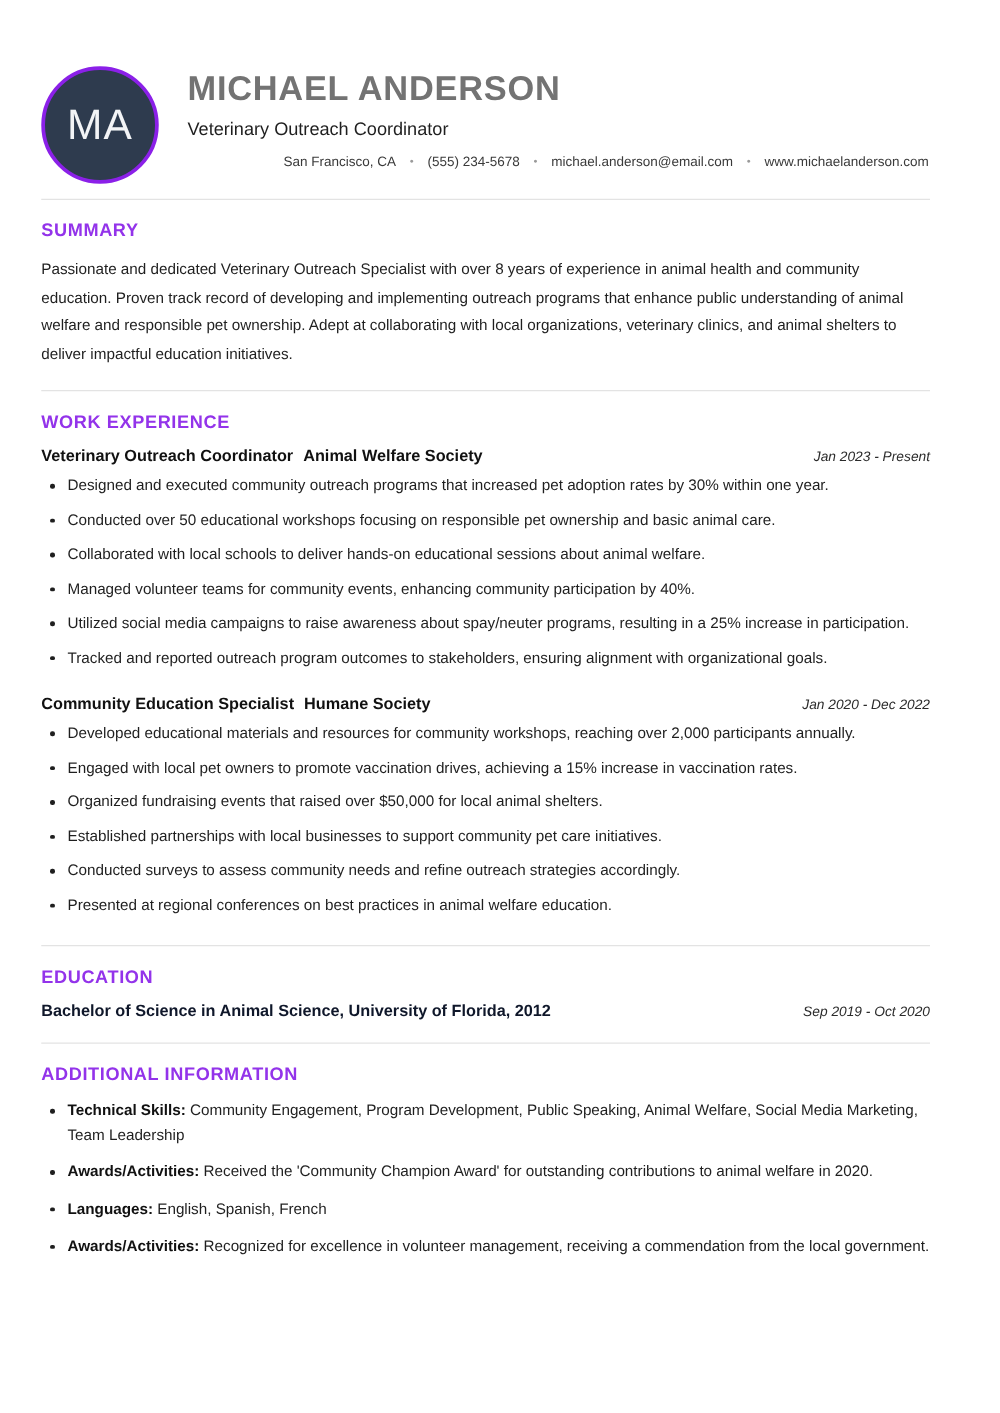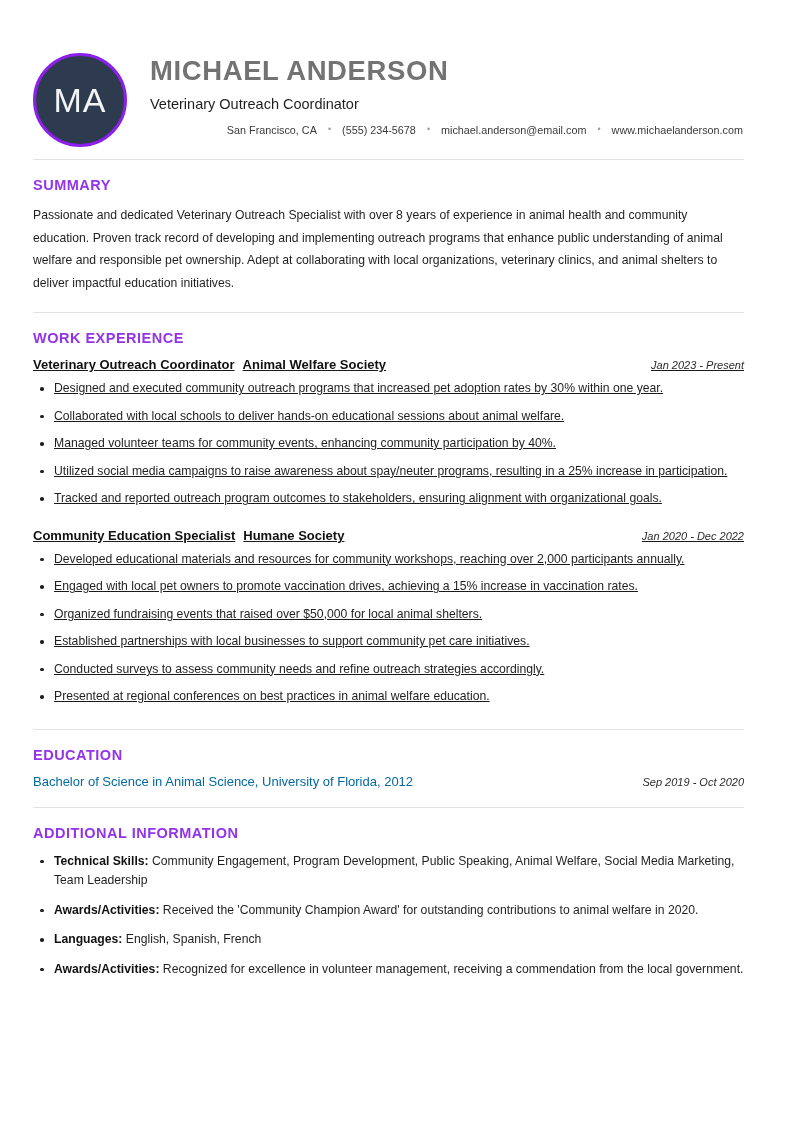--- a/index.html
+++ b/index.html
@@ -104,21 +104,21 @@
 
   .summary-text {
     font-size: 12.2px;
     line-height: 1.85;
     color: #1f1f1f;
     margin: 0;
     text-align: left;
   }
 
   
-  .entry { margin-bottom: 4px; text-decoration: underline; }
+  .entry { margin-bottom: 4px; }
   .entry-head {
     display: flex;
     align-items: baseline;
     justify-content: space-between;
     margin-bottom: 7px;
   }
   .entry-left {
     font-size: 13px;
     font-weight: bold;
     color: #111111;
@@ -158,22 +158,22 @@
   .entry + .entry { margin-top: 19px; }
 
   
   .edu-head {
     display: flex;
     align-items: baseline;
     justify-content: space-between;
   }
   .edu-degree {
     font-size: 13px;
-    font-weight: normal;
-    color: #0369a1;
+    font-weight: bold;
+    color: #0f172a;
   }
 
   
   .info-label { font-weight: bold; color: #111111; }
   ul.bullets.info > li { margin-bottom: 10px; }
 </style>
 </head>
 <body>
 
 <div class="page">
@@ -211,20 +211,21 @@
   <div class="section">
     <div class="section-heading">WORK EXPERIENCE</div>
     <div class="section-body" id="work-experience-body">
         <div class="entry">
           <div class="entry-head">
             <div class="entry-left"><span>Veterinary Outreach Coordinator</span><span class="entry-company">Animal Welfare Society</span></div>
             <div class="entry-date">Jan 2023 - Present</div>
           </div>
           <ul class="bullets">
             <li>Designed and executed community outreach programs that increased pet adoption rates by 30% within one year.</li>
+            <li>Conducted over 50 educational workshops focusing on responsible pet ownership and basic animal care.</li>
             <li>Collaborated with local schools to deliver hands-on educational sessions about animal welfare.</li>
             <li>Managed volunteer teams for community events, enhancing community participation by 40%.</li>
             <li>Utilized social media campaigns to raise awareness about spay/neuter programs, resulting in a 25% increase in participation.</li>
             <li>Tracked and reported outreach program outcomes to stakeholders, ensuring alignment with organizational goals.</li>
           </ul>
         </div>
         <div class="entry">
           <div class="entry-head">
             <div class="entry-left"><span>Community Education Specialist</span><span class="entry-company">Humane Society</span></div>
             <div class="entry-date">Jan 2020 - Dec 2022</div>

